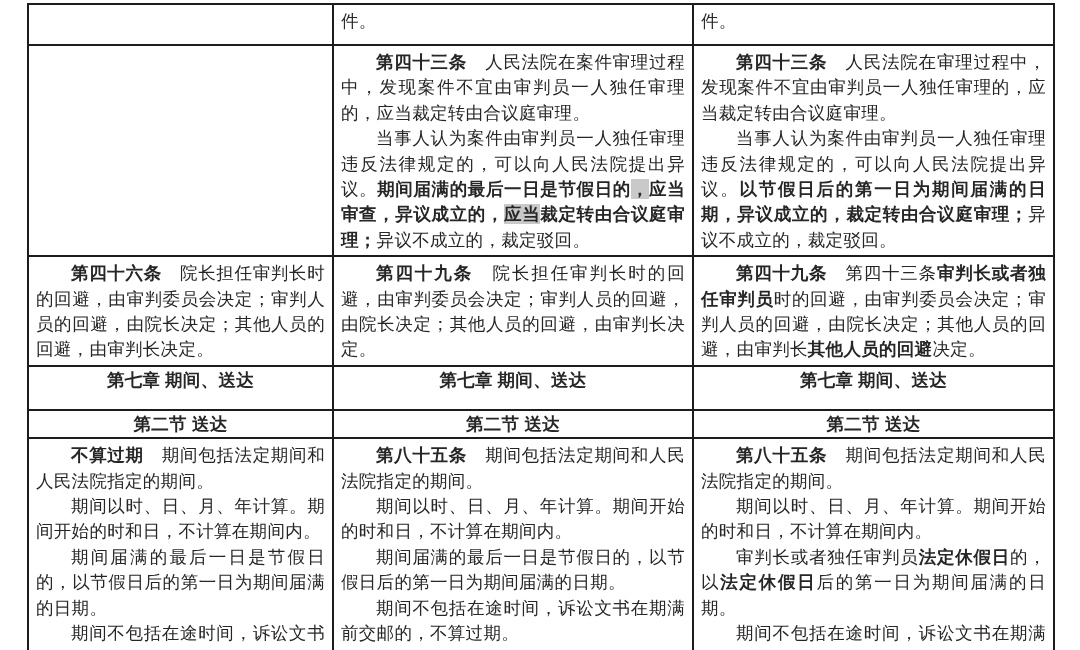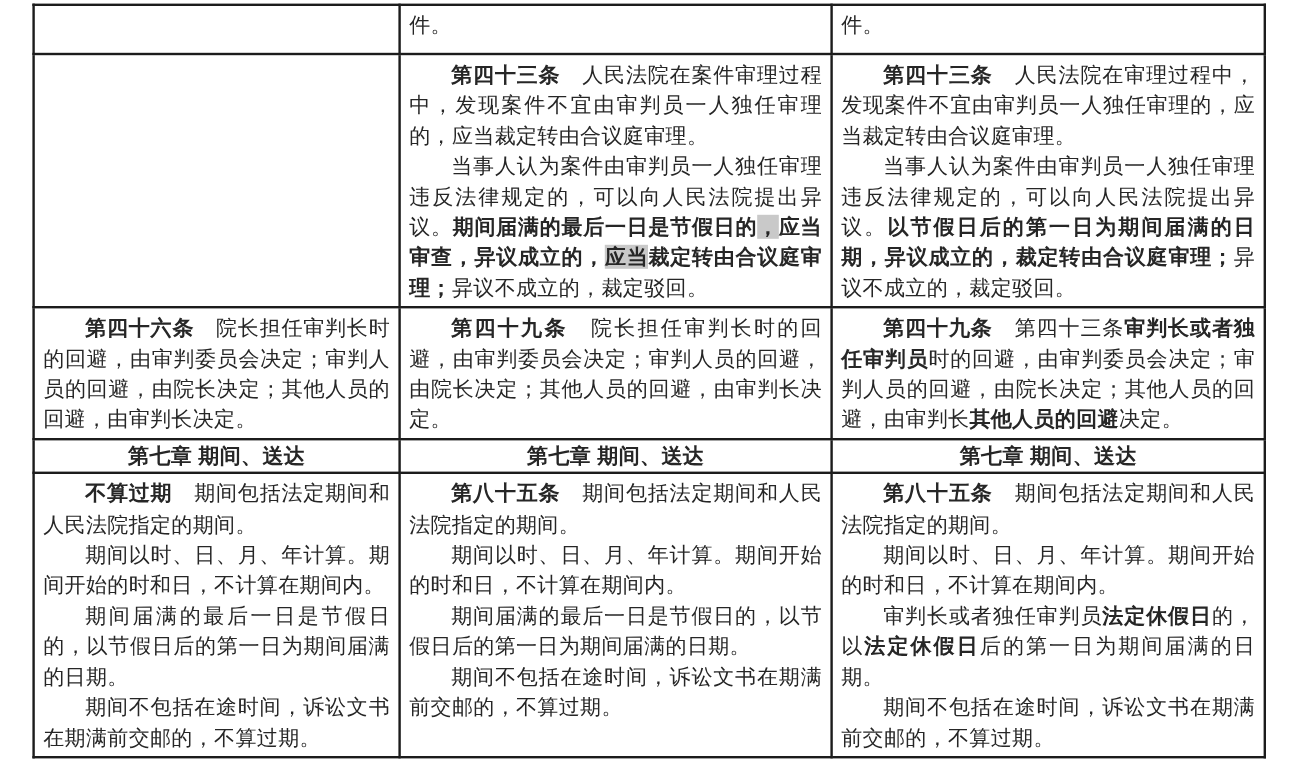--- a/index.html
+++ b/index.html
@@ -26,21 +26,21 @@
     padding: 4px 7px 2px 7px;
     font-size: 17.5px;
     line-height: 25.4px;
     color: var(--text);
     overflow: hidden;
     letter-spacing: 0.3px;
   }
   tr.r1 { height: 41px; }
   tr.r2 { height: 209px; }
   tr.r3 { height: 110px; }
-  tr.r4 { height: 28px; }
+  tr.r4 { height: 44px; font-family: Liberation Serif, serif; }
   tr.r5 { height: 27px; }
   tr.r6 { height: 230px; }
   tr.hrow td.cell { padding: 1px 7px; line-height: 24px; }
   .para { text-align: justify; }
   .para.indent { text-indent: 2em; }
   .para.center { text-align: center; text-indent: 0; }
   .b { font-weight: bold; }
   .hl { background: var(--highlight); }
 </style>
 </head>
@@ -88,20 +88,31 @@
       <td class="cell">
           <div class="para center"><span class="b">第七章 期间、送达</span></div>
         </td>
       <td class="cell">
           <div class="para center"><span class="b">第七章 期间、送达</span></div>
         </td>
       <td class="cell">
           <div class="para center"><span class="b">第七章 期间、送达</span></div>
         </td>
     </tr>
+    <tr class="r5 hrow">
+      <td class="cell">
+          <div class="para center"><span class="b">第二节 送达</span></div>
+        </td>
+      <td class="cell">
+          <div class="para center"><span class="b">第二节 送达</span></div>
+        </td>
+      <td class="cell">
+          <div class="para center"><span class="b">第二节 送达</span></div>
+        </td>
+    </tr>
     <tr class="r6">
       <td class="cell">
           <div class="para indent"><span class="b">不算过期</span><span>　期间包括法定期间和人民法院指定的期间。</span></div>
           <div class="para indent"><span>期间以时、日、月、年计算。期间开始的时和日，不计算在期间内。</span></div>
           <div class="para indent"><span>期间届满的最后一日是节假日的，以节假日后的第一日为期间届满的日期。</span></div>
           <div class="para indent"><span>期间不包括在途时间，诉讼文书在期满前交邮的，不算过期。</span></div>
         </td>
       <td class="cell">
           <div class="para indent"><span class="b">第八十五条</span><span>　期间包括法定期间和人民法院指定的期间。</span></div>
           <div class="para indent"><span>期间以时、日、月、年计算。期间开始的时和日，不计算在期间内。</span></div>

